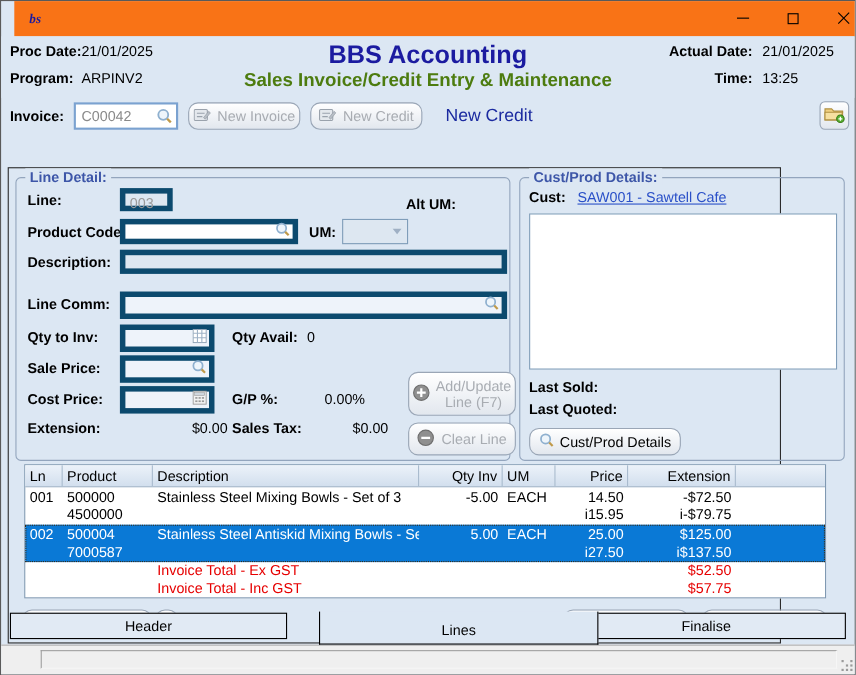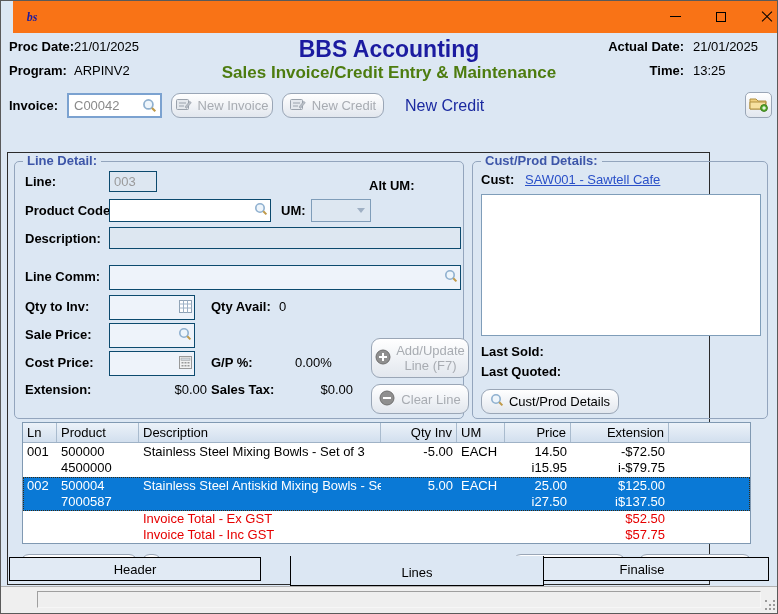--- a/index.html
+++ b/index.html
@@ -44,21 +44,21 @@
          font:13px "Liberation Sans", sans-serif; color:#000; cursor:default; white-space:nowrap; }
   .btn.dis { color:#a8acb2; }
   .inv-status { position:absolute; left:404px; top:8px; font-size:16px; color:#1b2aa0; }
 
   
   .tabpage { position:absolute; left:6px; top:123px; width:703px; height:433px;
              border:1px solid #2b2b2b; background:#dce7f3;margin-top:28px; }
   .group { position:absolute; border:1px solid #93a5bd; border-radius:5px; }
   .legend { position:absolute; top:-9px; left:8px; background:#dce7f3; padding:0 4px;
             color:#3d56a8; font-weight:bold; font-size:13px; white-space:nowrap; }
-  .fld { position:absolute; border:1px solid #0c4a6e; background:#fff; }
+  .fld { position:absolute; border:5px solid #0c4a6e; background:#fff; }
   .fld input { width:100%; height:100%; border:none; outline:none; background:transparent;
                font:13px "Liberation Sans", sans-serif; padding:0 4px; }
   .fld.icon-right input { padding-right:18px; }
   .fld .ric { position:absolute; right:2px; top:50%; transform:translateY(-50%); }
   .fld.dis { background:#dde7f1; } .fld.dis input { color:#9a9a9a; }
   .fld.lite { background:#eef3fa; }
   .combo { position:absolute; border:1px solid #7f9db9; background:#dde7f1; }
   .combo .chev { position:absolute; right:5px; top:8px; width:0; height:0;
                  border-left:4px solid transparent; border-right:4px solid transparent; border-top:5px solid #9fb0c4; }
   .listbox { position:absolute; border:1px solid #7f9db9; background:#fff; }

